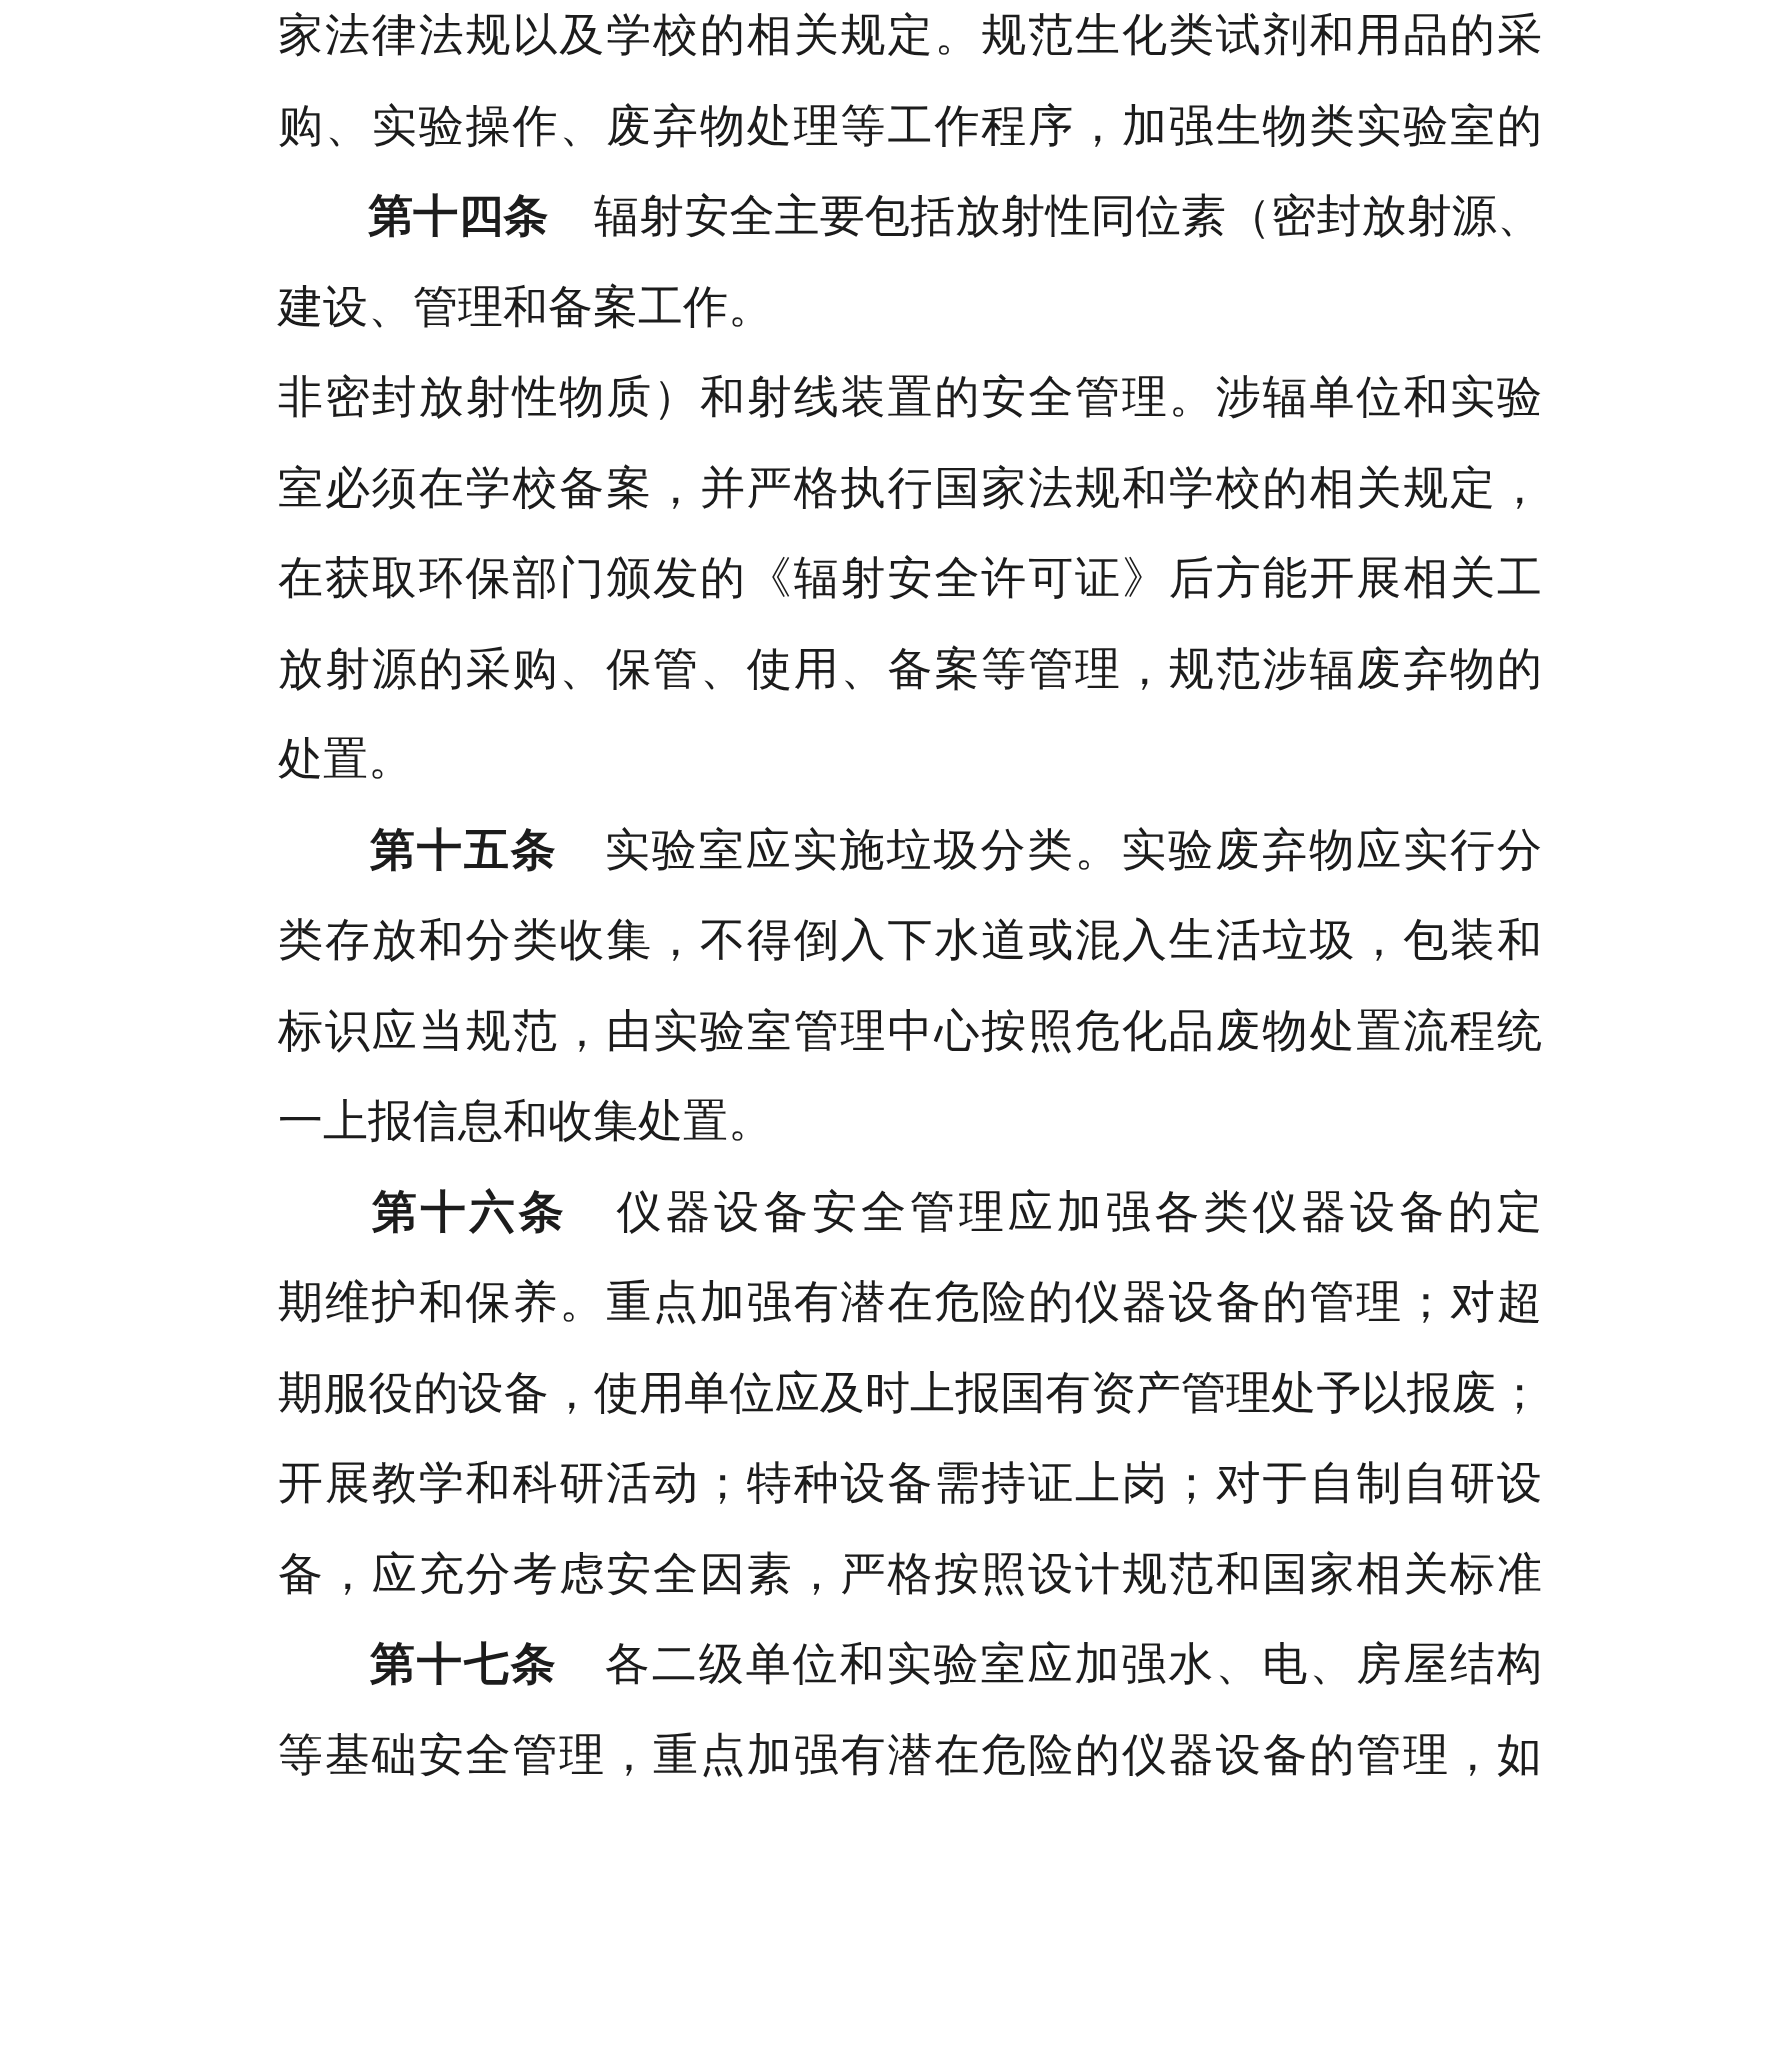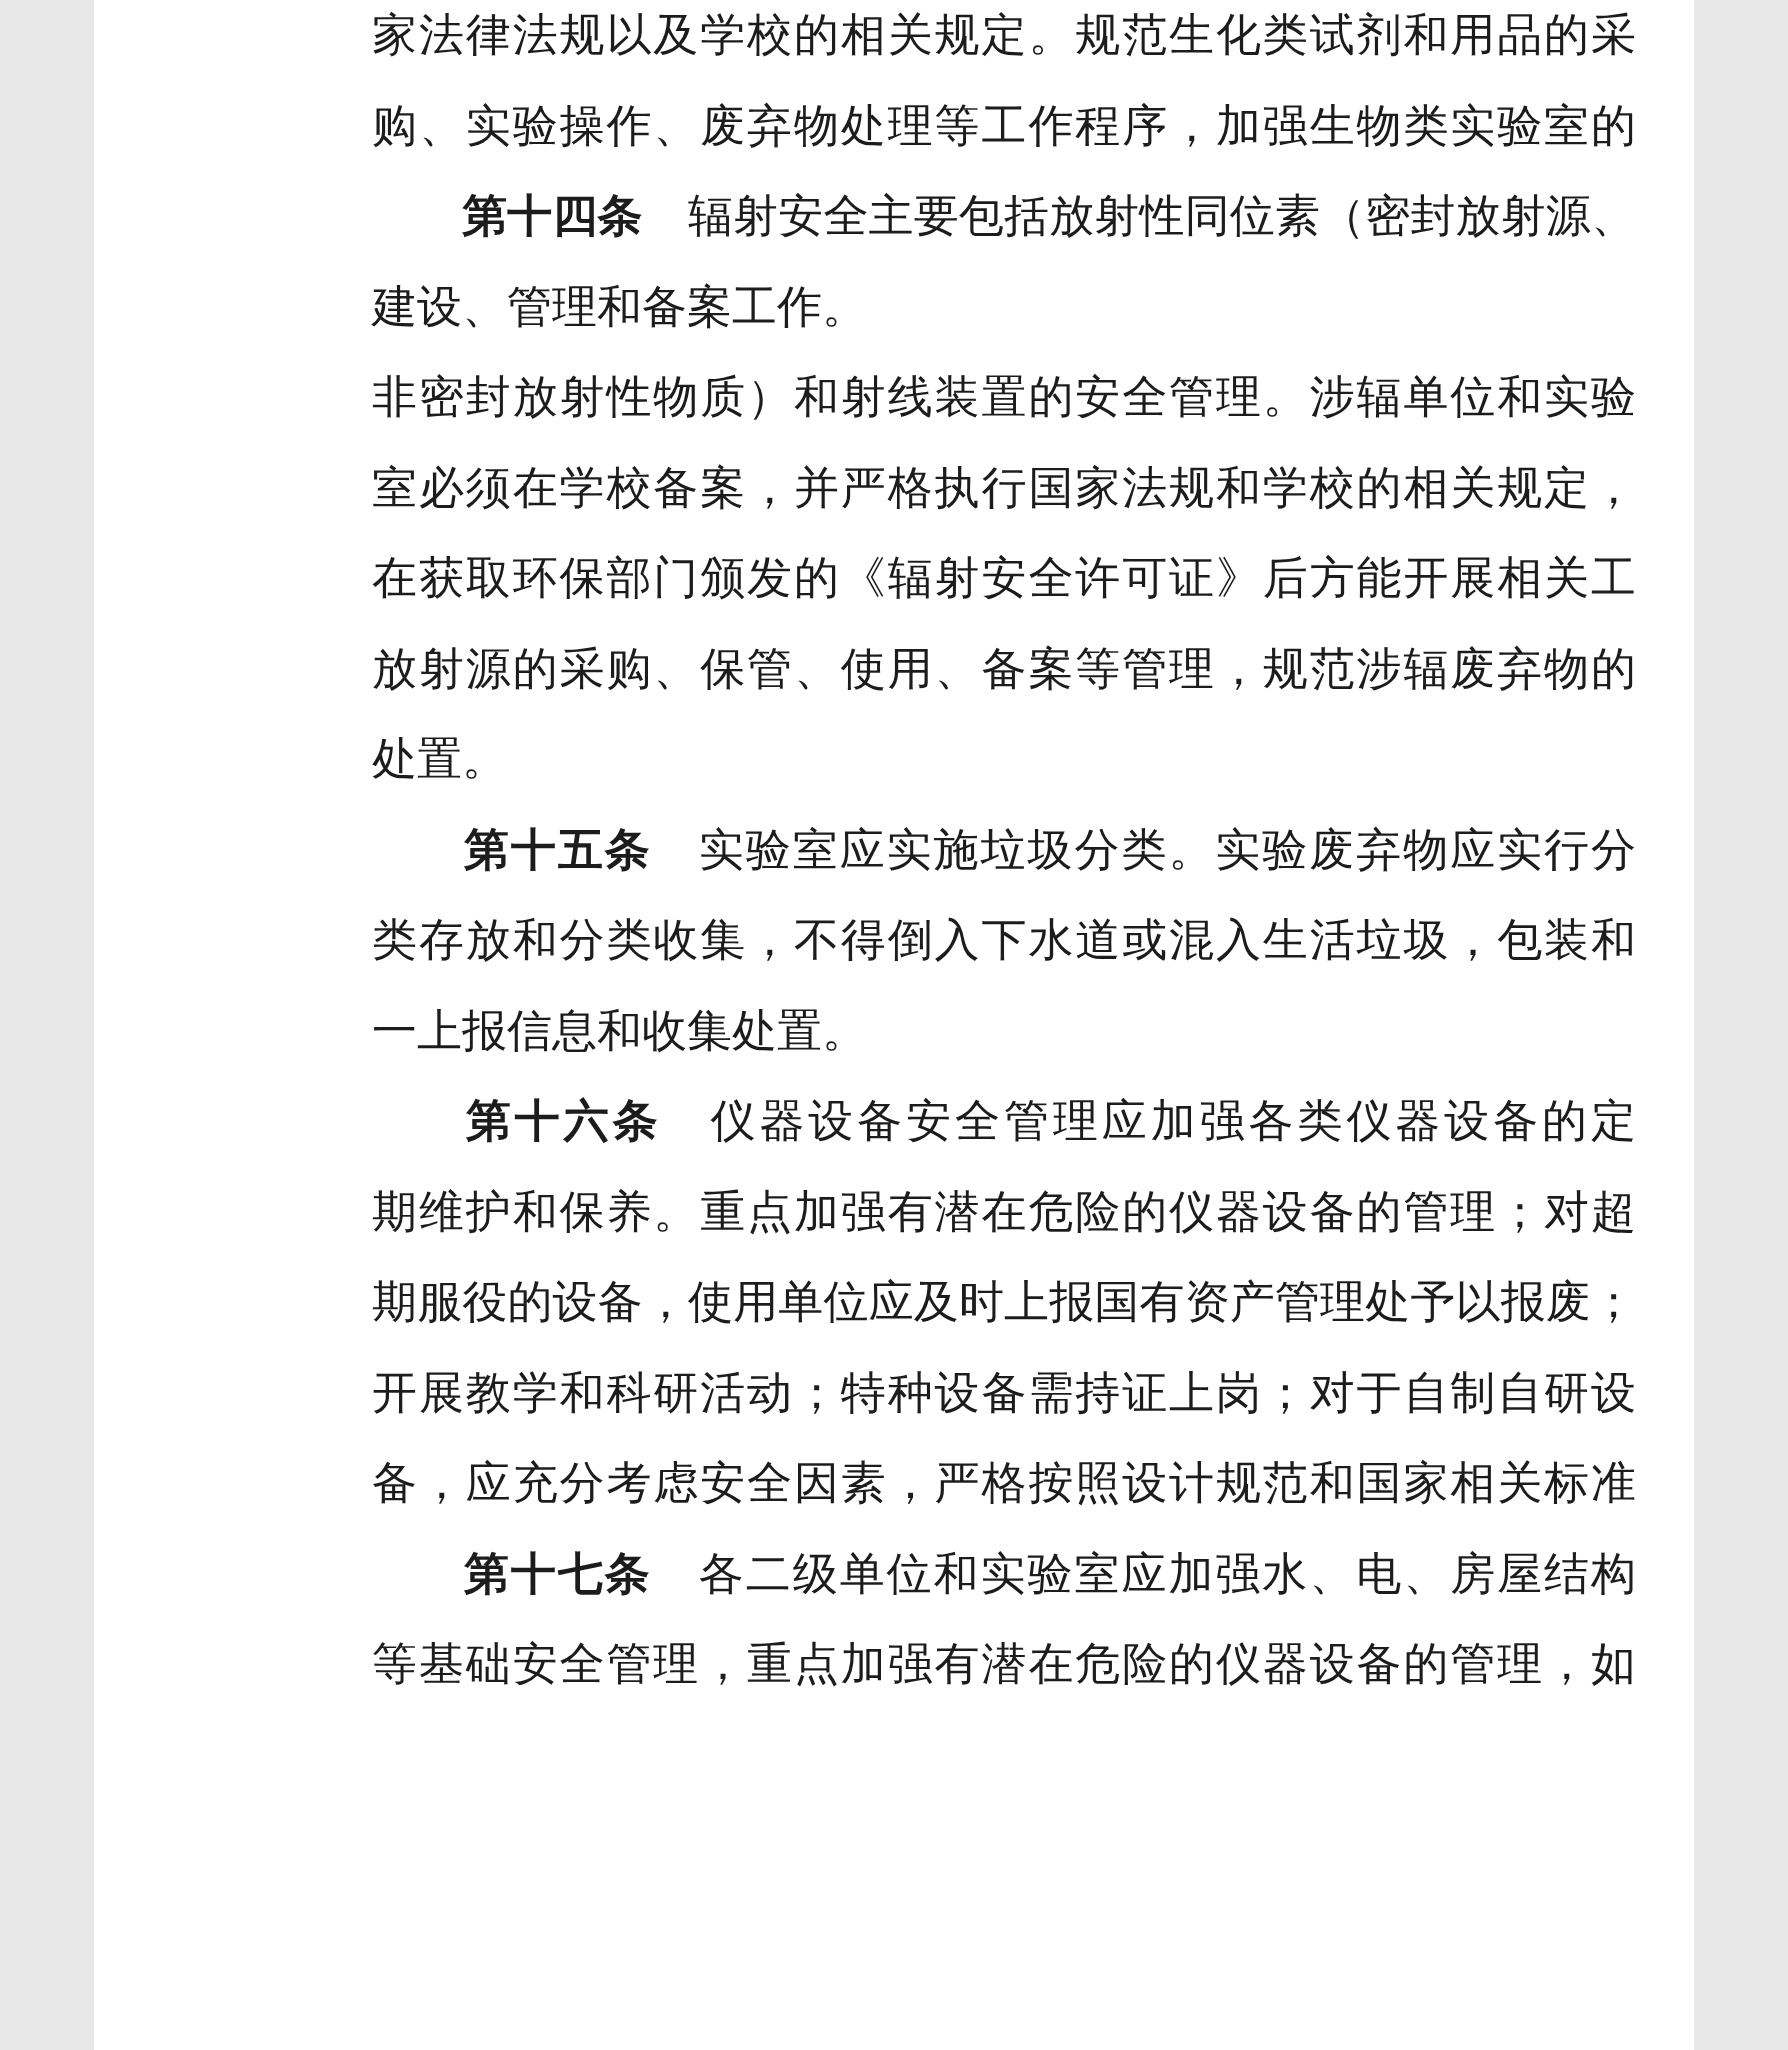--- a/index.html
+++ b/index.html
@@ -2,21 +2,21 @@
 <html lang="zh"><head>
 <meta charset="utf-8">
 <style>
   html, body {
     margin: 0;
     padding: 0;
     background: #e8e8e8;
   }
   .page {
     position: relative;
-    width: 1600px;
+    width: 1788px;
     height: 2050px;
     margin: 0 auto;
     background: #ffffff;
     overflow: hidden;
     font-family: "Liberation Serif", "DejaVu Serif", serif;
     color: #1c1c1c;
   }
   .text-block {
     position: absolute;
     left: 278px;
@@ -55,20 +55,21 @@
       <div class="line just"><span>购、实验操作、废弃物处理等工作程序，加强生物类实验室的</span></div>
       <div class="line just"><span class="indent"></span><strong class="art">第十四条</strong>　<span>辐射安全主要包括放射性同位素（密封放射源、</span></div>
       <div class="line"><span>建设、管理和备案工作。</span></div>
       <div class="line just"><span>非密封放射性物质）和射线装置的安全管理。涉辐单位和实验</span></div>
       <div class="line just"><span>室必须在学校备案，并严格执行国家法规和学校的相关规定，</span></div>
       <div class="line just"><span>在获取环保部门颁发的《辐射安全许可证》后方能开展相关工</span></div>
       <div class="line just"><span>放射源的采购、保管、使用、备案等管理，规范涉辐废弃物的</span></div>
       <div class="line"><span>处置。</span></div>
       <div class="line just"><span class="indent"></span><strong class="art">第十五条</strong>　<span>实验室应实施垃圾分类。实验废弃物应实行分</span></div>
       <div class="line just"><span>类存放和分类收集，不得倒入下水道或混入生活垃圾，包装和</span></div>
+      <div class="line just"><span>标识应当规范，由实验室管理中心按照危化品废物处置流程统</span></div>
       <div class="line"><span>一上报信息和收集处置。</span></div>
       <div class="line just"><span class="indent"></span><strong class="art">第十六条</strong>　<span>仪器设备安全管理应加强各类仪器设备的定</span></div>
       <div class="line just"><span>期维护和保养。重点加强有潜在危险的仪器设备的管理；对超</span></div>
       <div class="line just"><span>期服役的设备，使用单位应及时上报国有资产管理处予以报废；</span></div>
       <div class="line just"><span>开展教学和科研活动；特种设备需持证上岗；对于自制自研设</span></div>
       <div class="line just"><span>备，应充分考虑安全因素，严格按照设计规范和国家相关标准</span></div>
       <div class="line just"><span class="indent"></span><strong class="art">第十七条</strong>　<span>各二级单位和实验室应加强水、电、房屋结构</span></div>
       <div class="line just"><span>等基础安全管理，重点加强有潜在危险的仪器设备的管理，如</span></div>
     </div>
 </div>

